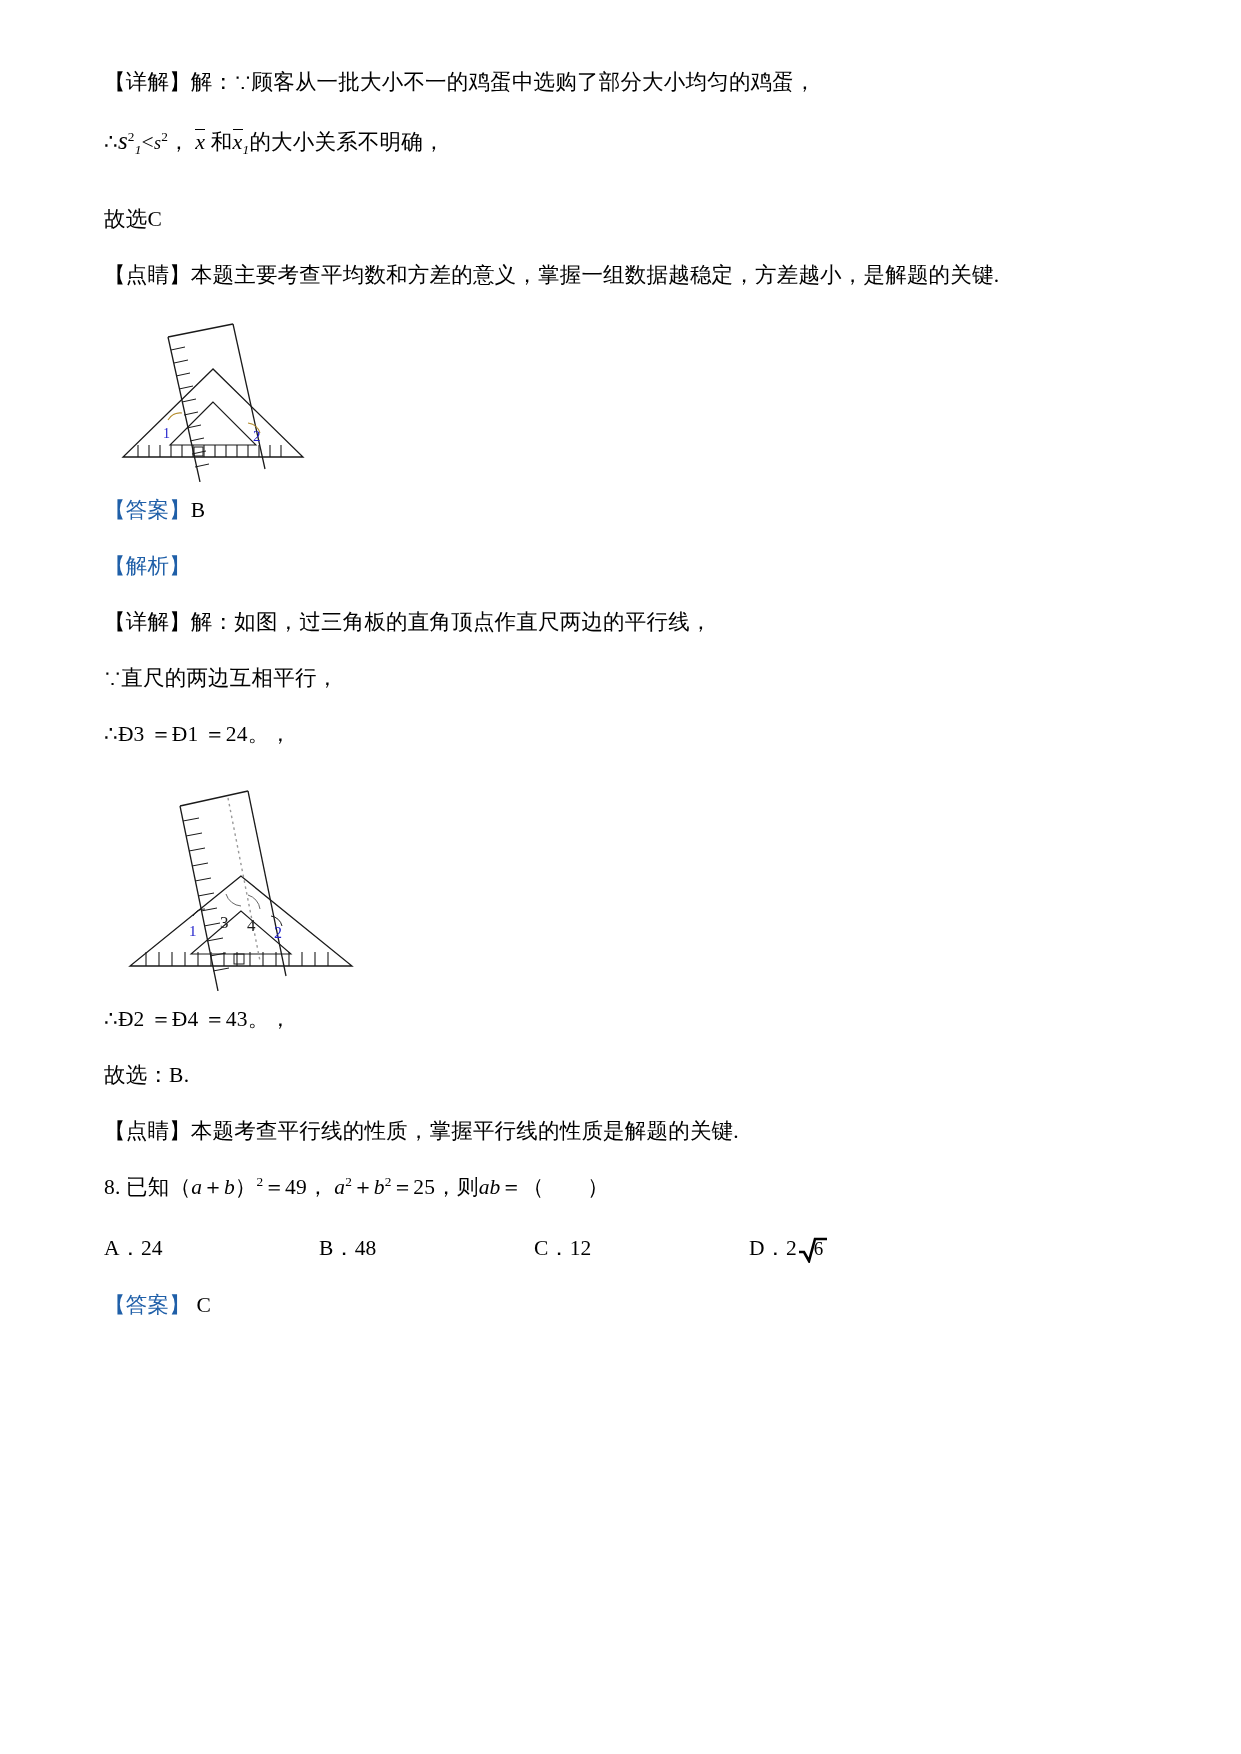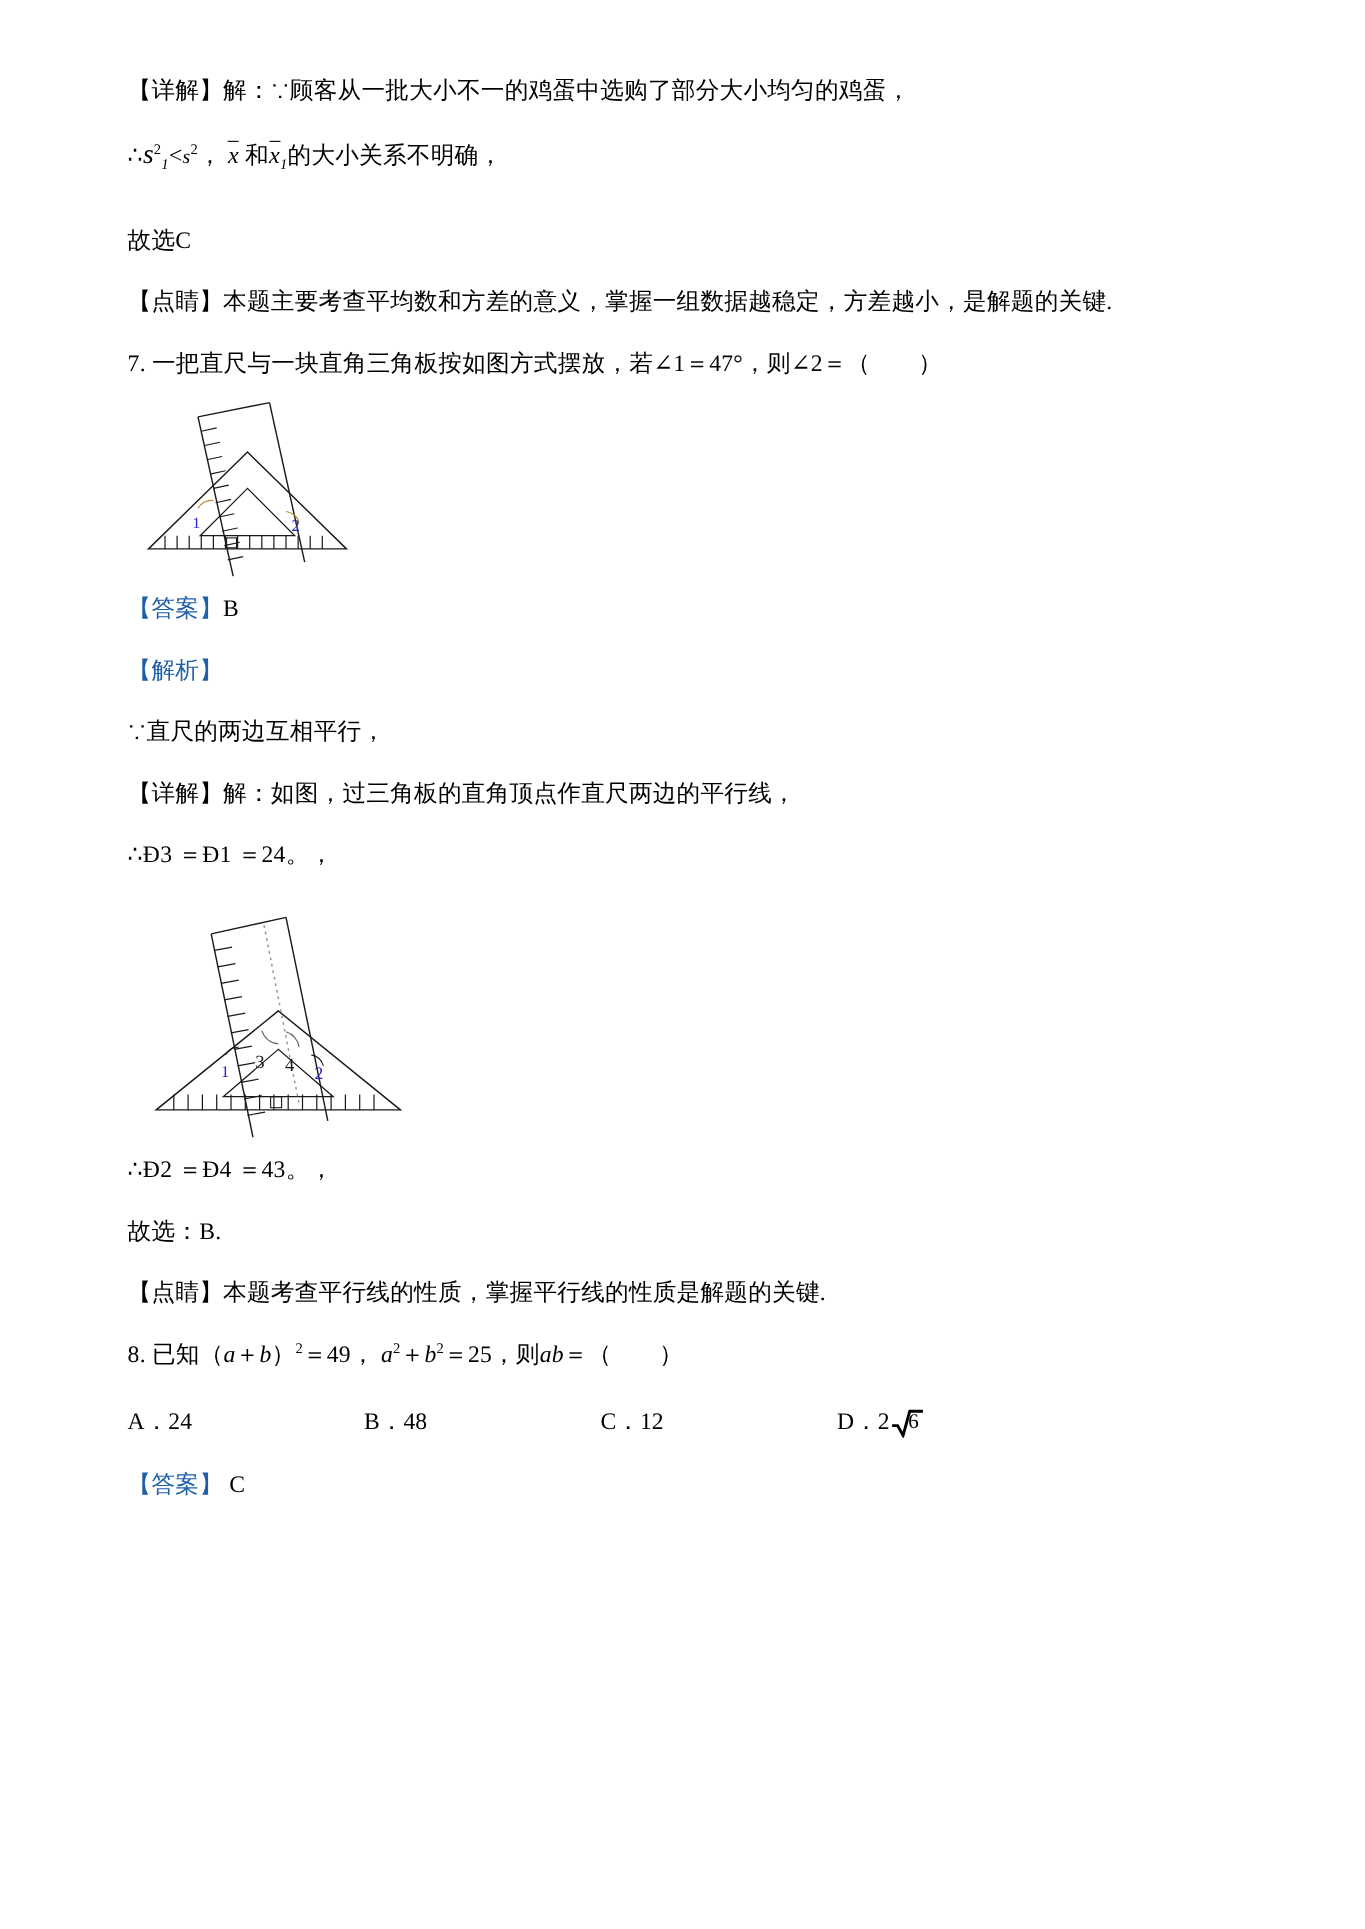--- a/index.html
+++ b/index.html
@@ -9,21 +9,21 @@
   }
   body {
     width: 1241px;
     height: 1754px;
     position: relative;
     font-family: "Liberation Serif", "DejaVu Serif", serif;
     color: #000000;
   }
   .page {
     position: absolute;
-    left: 12px; top: 0;
+    left: 0; top: 0;
     width: 1052px;
     height: 1754px;
     padding: 18px;
     box-sizing: border-box;
   }
   .content {
     position: absolute;
     left: 104px;
     top: 68px;
     width: 1040px;
@@ -82,23 +82,20 @@
     <div class="line" style="margin-bottom:46px;">
       <span>∴</span><span class="mvar s1">s</span><sup class="sm">2</sup><sub class="sm">1</sub><span>&lt;</span><span class="mvar" style="font-size:18px;">s</span><sup class="sm">2</sup><span>，</span>&nbsp;<span class="ovl mvar" style="font-size:22px;">x</span>&nbsp;<span>和</span><span class="ovl mvar" style="font-size:22px;">x</span><sub class="sm">1</sub><span>的大小关系不明确，</span>
     </div>
 
     <div class="line">故选C</div>
 
     <div class="line wrap">
       <span>【点睛】</span><span>本题主要考查平均数和方差的意义，掌握一组数据越稳定，方差越小，是解题的关键.</span>
     </div>
 
-    <div class="line wrap" style="margin-bottom:14px;">
-      <span>7.</span>&nbsp;<span>一把直尺与一块直角三角板按如图方式摆放，若∠1＝47°，则∠2＝（　　）</span>
-    </div>
 
     <div class="figwrap fig1">
       <svg width="210" height="165" viewBox="0 0 210 165">
 
         <polygon points="105,52 15,140 195,140" fill="none" stroke="#1a1a1a" stroke-width="1.3"></polygon>
 
         <polygon points="105,85 62,128 148,128" fill="none" stroke="#1a1a1a" stroke-width="1.1"></polygon>
 
         <g stroke="#1a1a1a" stroke-width="1.1">
           <line x1="30" y1="140" x2="30" y2="128"></line>
@@ -147,25 +144,25 @@
     </div>
 
 
     <div class="line">
       <span class="blue">【答案】</span><span>B</span>
     </div>
 
     <div class="line blue">【解析】</div>
 
 
+    <div class="line wrap">
+      <span>【详解】</span><span>解：如图，过三角板的直角顶点作直尺两边的平行线，</span>
+    </div>
+
     <div class="line">∵直尺的两边互相平行，</div>
-
-    <div class="line wrap">
-      <span>【详解】</span><span>解：如图，过三角板的直角顶点作直尺两边的平行线，</span>
-    </div>
     <div class="line">∴Ð3 ＝Ð1 ＝24。，</div>
 
     <div class="figwrap fig2">
       <svg width="270" height="215" viewBox="0 0 270 215">
 
         <polygon points="133,100 22,190 244,190" fill="none" stroke="#1a1a1a" stroke-width="1.3"></polygon>
 
         <polygon points="133,135 83,178 183,178" fill="none" stroke="#1a1a1a" stroke-width="1.1"></polygon>
 
         <g stroke="#1a1a1a" stroke-width="1.1">

